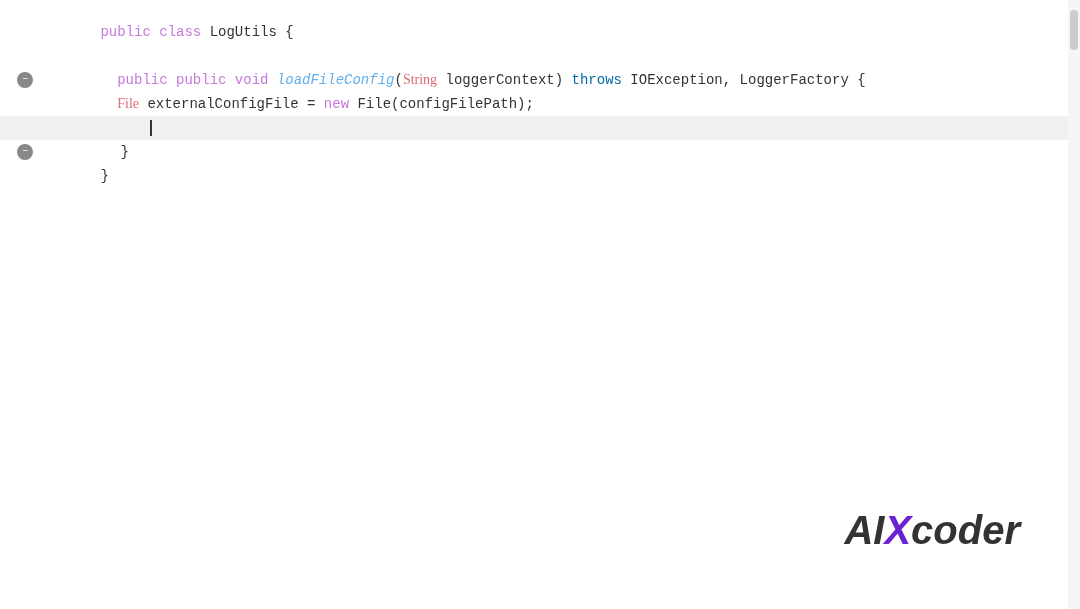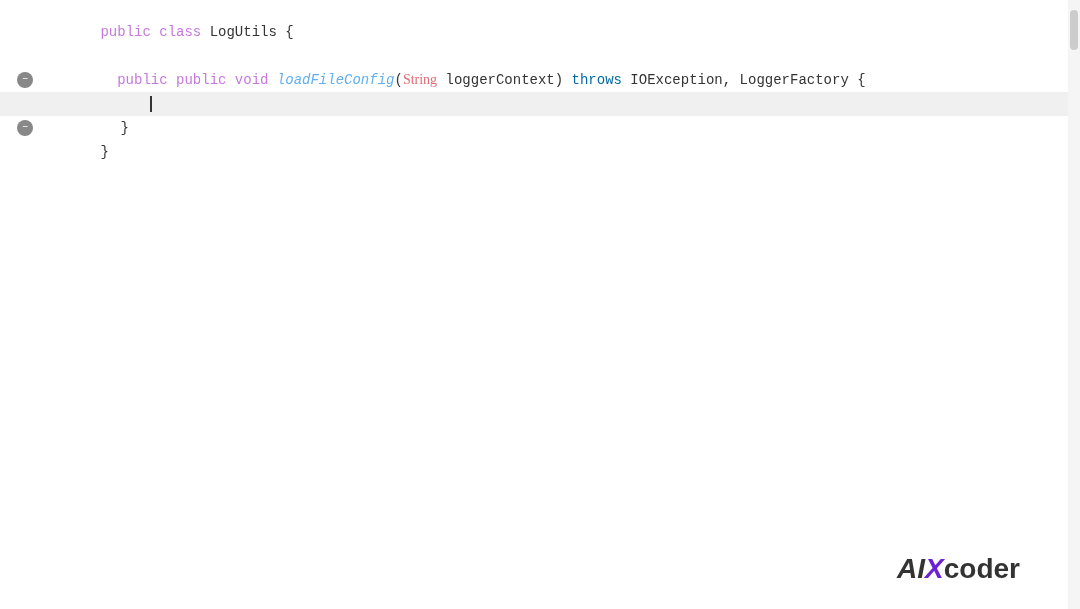--- a/index.html
+++ b/index.html
@@ -105,41 +105,42 @@
       right: 2px;
       top: 10px;
       width: 8px;
       height: 40px;
       background: #cccccc;
       border-radius: 4px;
     }
 
     .logo {
       position: absolute;
-      bottom: 24px;
+      bottom: 56px;
       right: 60px;
       display: flex;
       align-items: flex-end;
-      font-size: 28px;
+      font-size: 40px;
       font-weight: bold;
       font-family: Arial, sans-serif;
     }
 
     .logo-ai {
       color: #333333;
       font-style: italic;
     }
 
     .logo-x {
       color: #6b21d6;
       font-style: italic;
     }
 
     .logo-coder {
       color: #333333;
+      font-style: italic;
     }
   </style>
 </head>
 <body>
 
 <div class="code-editor">
 
   <div class="code-line">
     <span class="gutter"></span>
     <span class="code-content">
@@ -157,20 +158,28 @@
       <span class="gutter-icon">−</span>
     </span>
     <span class="code-content">
       <span style="padding-left:20px;">
         <span class="kw">public </span><span class="kw">public </span><span class="kw">void </span><span class="method">loadFileConfig</span><span class="plain">(</span><span class="type">String</span><span class="plain"> loggerContext) </span><span class="throws-kw">throws </span><span class="plain">IOException, LoggerFactory {</span>
       </span>
     </span>
   </div>
 
 
+  <div class="code-line">
+    <span class="gutter"></span>
+    <span class="code-content">
+      <span style="padding-left:50px;">
+        <span class="type">File</span><span class="plain"> externalConfigFile = </span><span class="kw">new </span><span class="plain">File(configFilePath);</span>
+      </span>
+    </span>
+  </div>
 
   <div class="code-line highlighted">
     <span class="gutter"></span>
     <span class="code-content">
       <span style="padding-left:50px;"><span class="cursor"></span></span>
     </span>
   </div>
 
   <div class="code-line">
     <span class="gutter">

